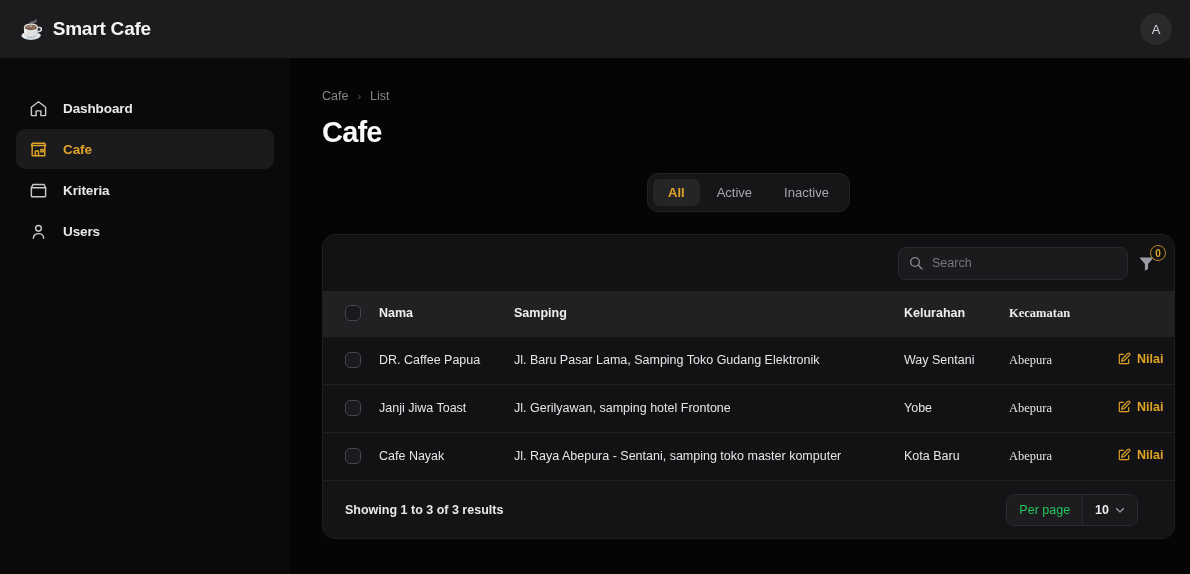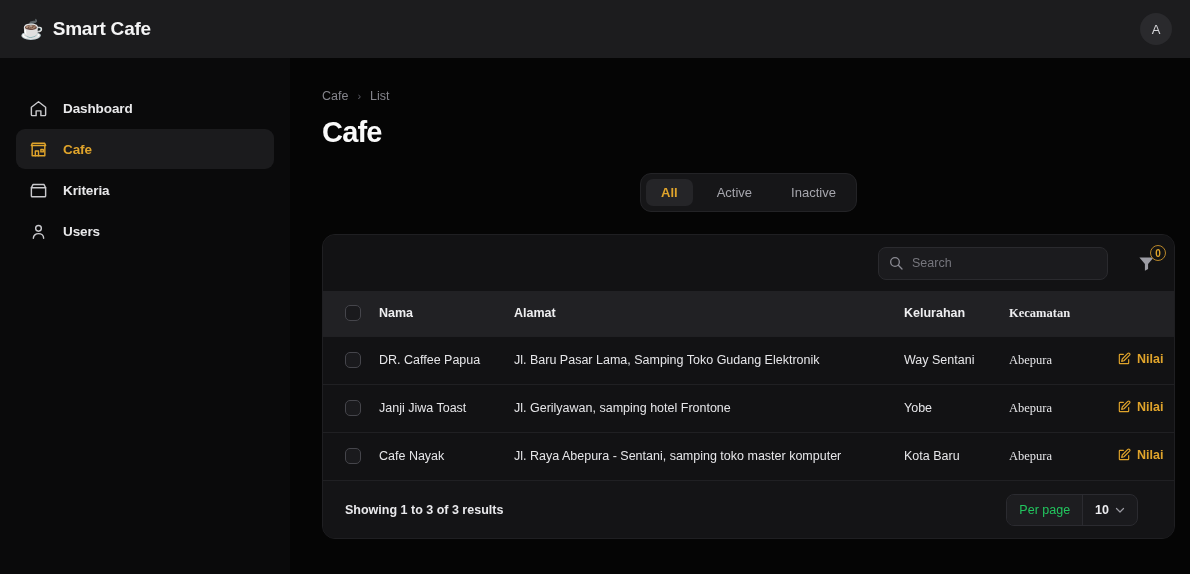--- a/index.html
+++ b/index.html
@@ -119,21 +119,21 @@
 
   
   .tabs-wrap {
     display: flex;
     justify-content: center;
     margin-top: 24px;
   }
   .tabs {
     display: inline-flex;
     align-items: center;
-    gap: 9px;
+    gap: 2px;
     background: #161618;
     border: 1px solid #232326;
     border-radius: 11px;
     padding: 5px;
   }
   .tab {
     padding: 7px 15px;
     border-radius: 7px;
     font-size: 13px;
     color: #a6a6ad;
@@ -154,21 +154,21 @@
     border: 1px solid #1f1f22;
     border-radius: 13px;
     overflow: hidden;
   }
   .card-toolbar {
     height: 56px;
     background: #121214;
     display: flex;
     align-items: center;
     justify-content: flex-end;
-    gap: 26px;
+    gap: 6px;
     padding: 0 16px 0 18px;
   }
   .search-box {
     position: relative;
     width: 230px;
     height: 33px;
   }
   .search-input {
     width: 100%;
     height: 100%;
@@ -407,21 +407,21 @@
         </div>
       </div>
 
       <table class="data">
         <thead>
           <tr>
             <th class="col-check">
               <span class="cbox"></span>
             </th>
             <th class="col-nama">Nama</th>
-            <th class="col-alamat">Alamat</th>
+            <th class="col-alamat">Samping</th>
             <th class="col-kel">Kelurahan</th>
             <th class="col-kec">Kecamatan</th>
             <th class="col-act"></th>
           </tr>
         </thead>
         <tbody>
 
           <tr>
             <td class="col-check">
               <span class="cbox"></span>

